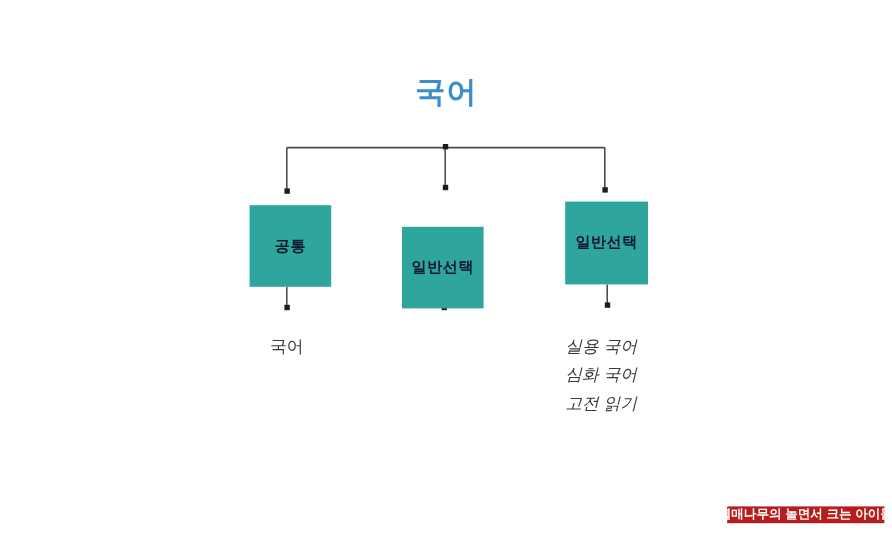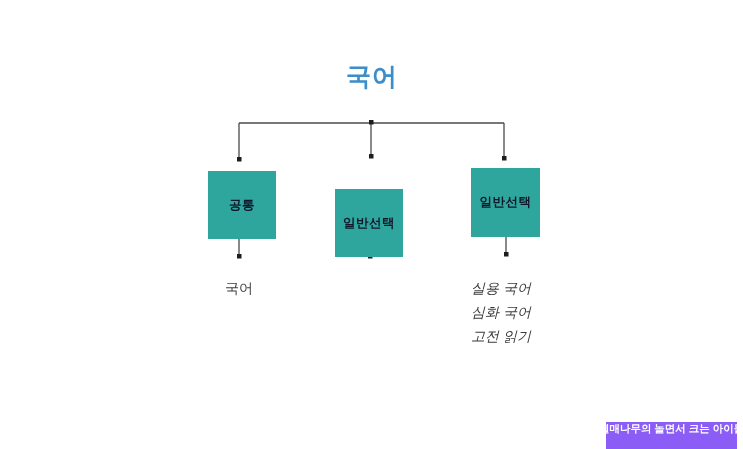--- a/index.html
+++ b/index.html
@@ -69,24 +69,24 @@
     white-space: nowrap;
   }
   .list-common  { left: 179px; }
   .list-general { left: 310px; }
   .list-career  { left: 441px; font-style: italic; }
   .watermark {
     position: absolute;
     left: 606px;
     top: 422px;
     width: 131px;
-    height: 27px;
-    background: #8b5cf6;
+    height: 14px;
+    background: #b91c1c;
     display: flex;
-    align-items: flex-start;
+    align-items: flex-end;
     justify-content: center;
   }
   .watermark span {
     color: #ffffff;
     font-size: 10.5px;
     font-weight: bold;
     white-space: nowrap;
   }
 </style>
 </head>

